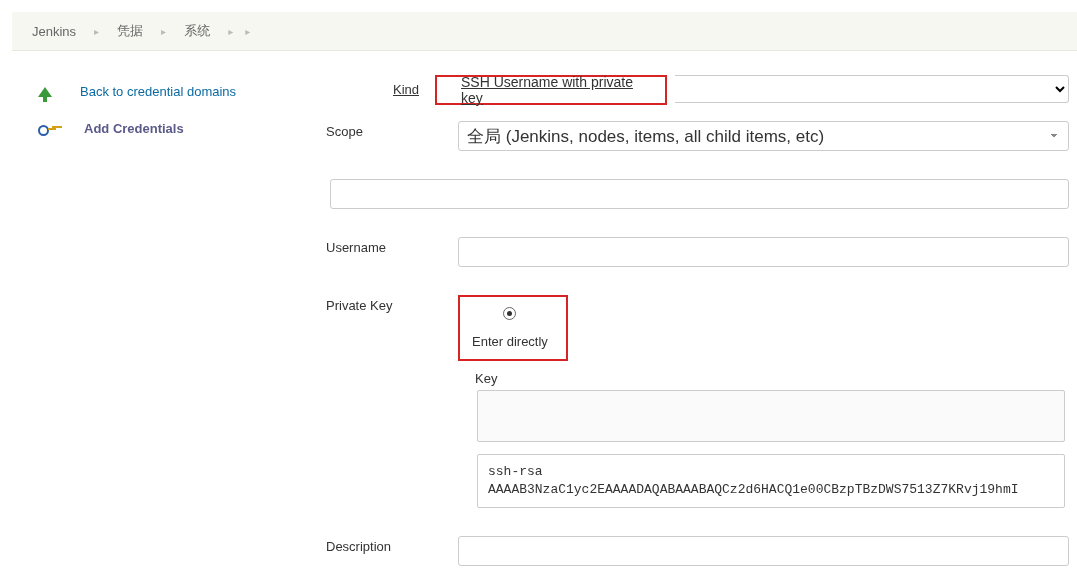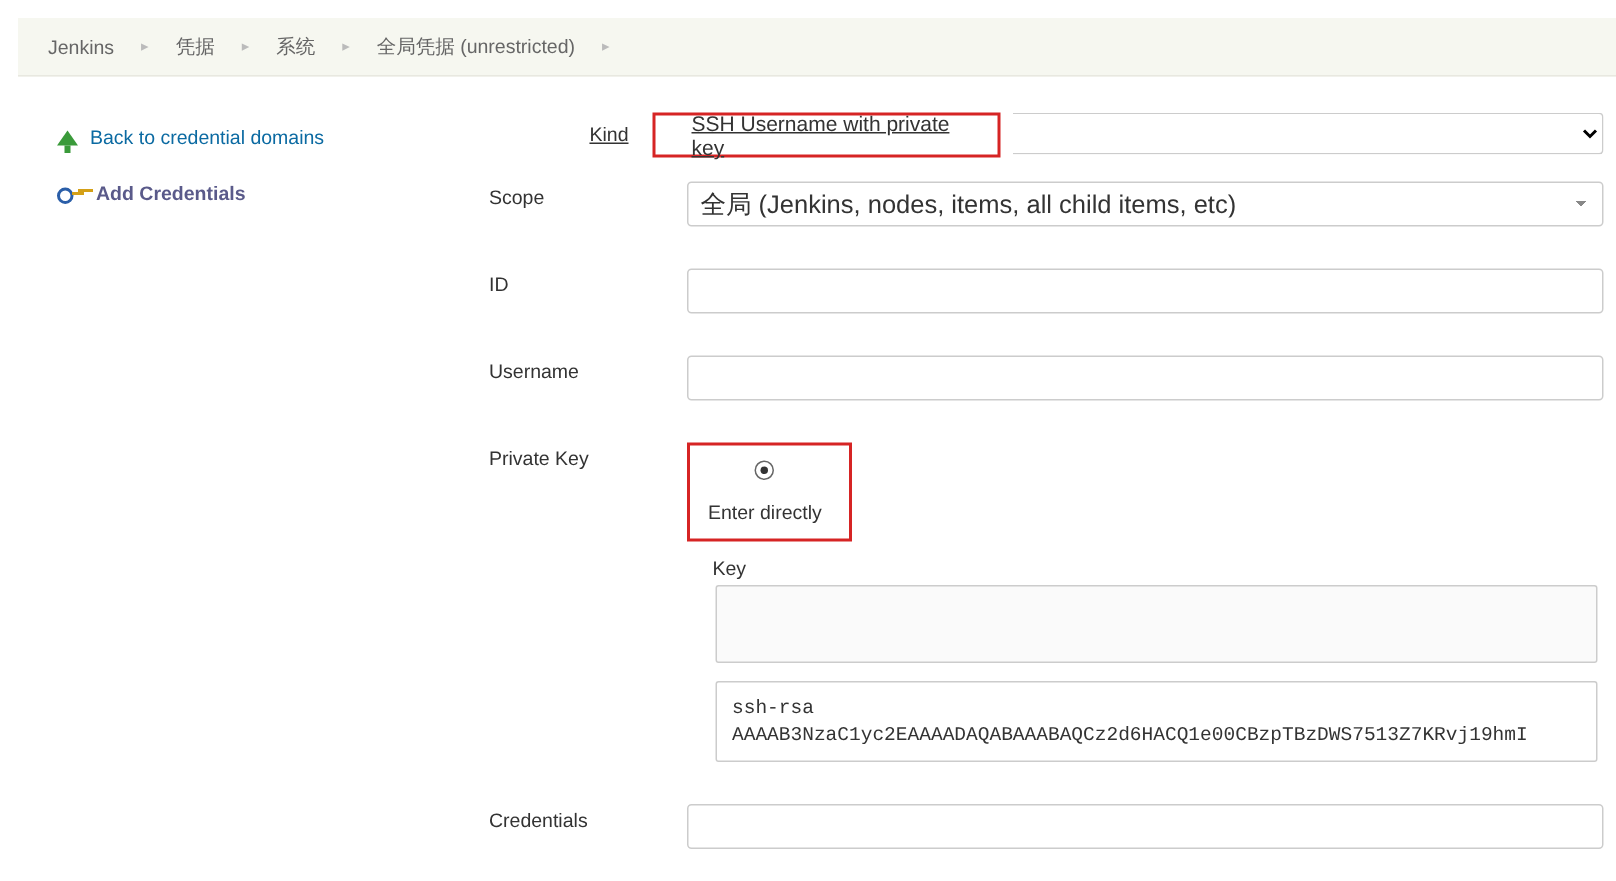--- a/index.html
+++ b/index.html
@@ -34,21 +34,21 @@
       align-items: flex-start;
     }
     .sidebar {
       width: 250px;
       padding: 12px 0 0 14px;
       flex-shrink: 0;
     }
     .sidebar-item {
       display: flex;
       align-items: center;
-      gap: 0;
+      gap: 20px;
       padding: 5px 0;
       cursor: pointer;
     }
     .sidebar-link { color: #0b6aa2; font-size: 13px; }
     .sidebar-bold { color: #5a5a8a; font-weight: bold; font-size: 13px; }
     .up-arrow-icon {
       width: 0; height: 0;
       border-left: 7px solid transparent;
       border-right: 7px solid transparent;
       border-bottom: 10px solid #3a9a3a;
@@ -209,21 +209,20 @@
 </head>
 <body>
 
 <div class="breadcrumb-bar">
   <a class="breadcrumb-link">Jenkins</a>
   <span class="breadcrumb-sep">▸</span>
   <a class="breadcrumb-link">凭据</a>
   <span class="breadcrumb-sep">▸</span>
   <a class="breadcrumb-link">系统</a>
   <span class="breadcrumb-sep">▸</span>
-  <a class="breadcrumb-link">全局凭据 (unrestricted)</a>
   <span class="breadcrumb-sep">▸</span>
 </div>
 
 <div class="content">
   <div class="sidebar">
     <div class="sidebar-item">
       <span class="up-arrow-icon"></span>
       <span class="sidebar-link">Back to credential domains</span>
     </div>
     <div class="sidebar-item">
@@ -245,21 +244,20 @@
       <div class="form-row">
         <div class="form-label">Scope</div>
         <div class="form-field">
           <select class="select-box">
             <option>全局 (Jenkins, nodes, items, all child items, etc)</option>
           </select>
         </div>
       </div>
 
       <div class="form-row">
-        <div class="form-label">ID</div>
         <div class="form-field">
           <input class="text-input" type="text" value="" style="">
         </div>
       </div>
 
 
       <div class="form-row">
         <div class="form-label">Username</div>
         <div class="form-field">
           <input class="text-input" type="text" value="" style="">
@@ -276,21 +274,21 @@
           <div class="key-section">
             <div class="key-label">Key</div>
             <div class="key-box"></div>
             <div class="key-content">ssh-rsa
 AAAAB3NzaC1yc2EAAAADAQABAAABAQCz2d6HACQ1e00CBzpTBzDWS7513Z7KRvj19hmI</div>
           </div>
         </div>
       </div>
 
       <div class="form-row">
-        <div class="form-label">Credentials</div>
+        <div class="form-label">Description</div>
         <div class="form-field">
           <input class="text-input" type="password" value="" style="">
         </div>
       </div>
     </div>
 
     <button class="ok-button">OK</button>
   </div>
 </div>
 

